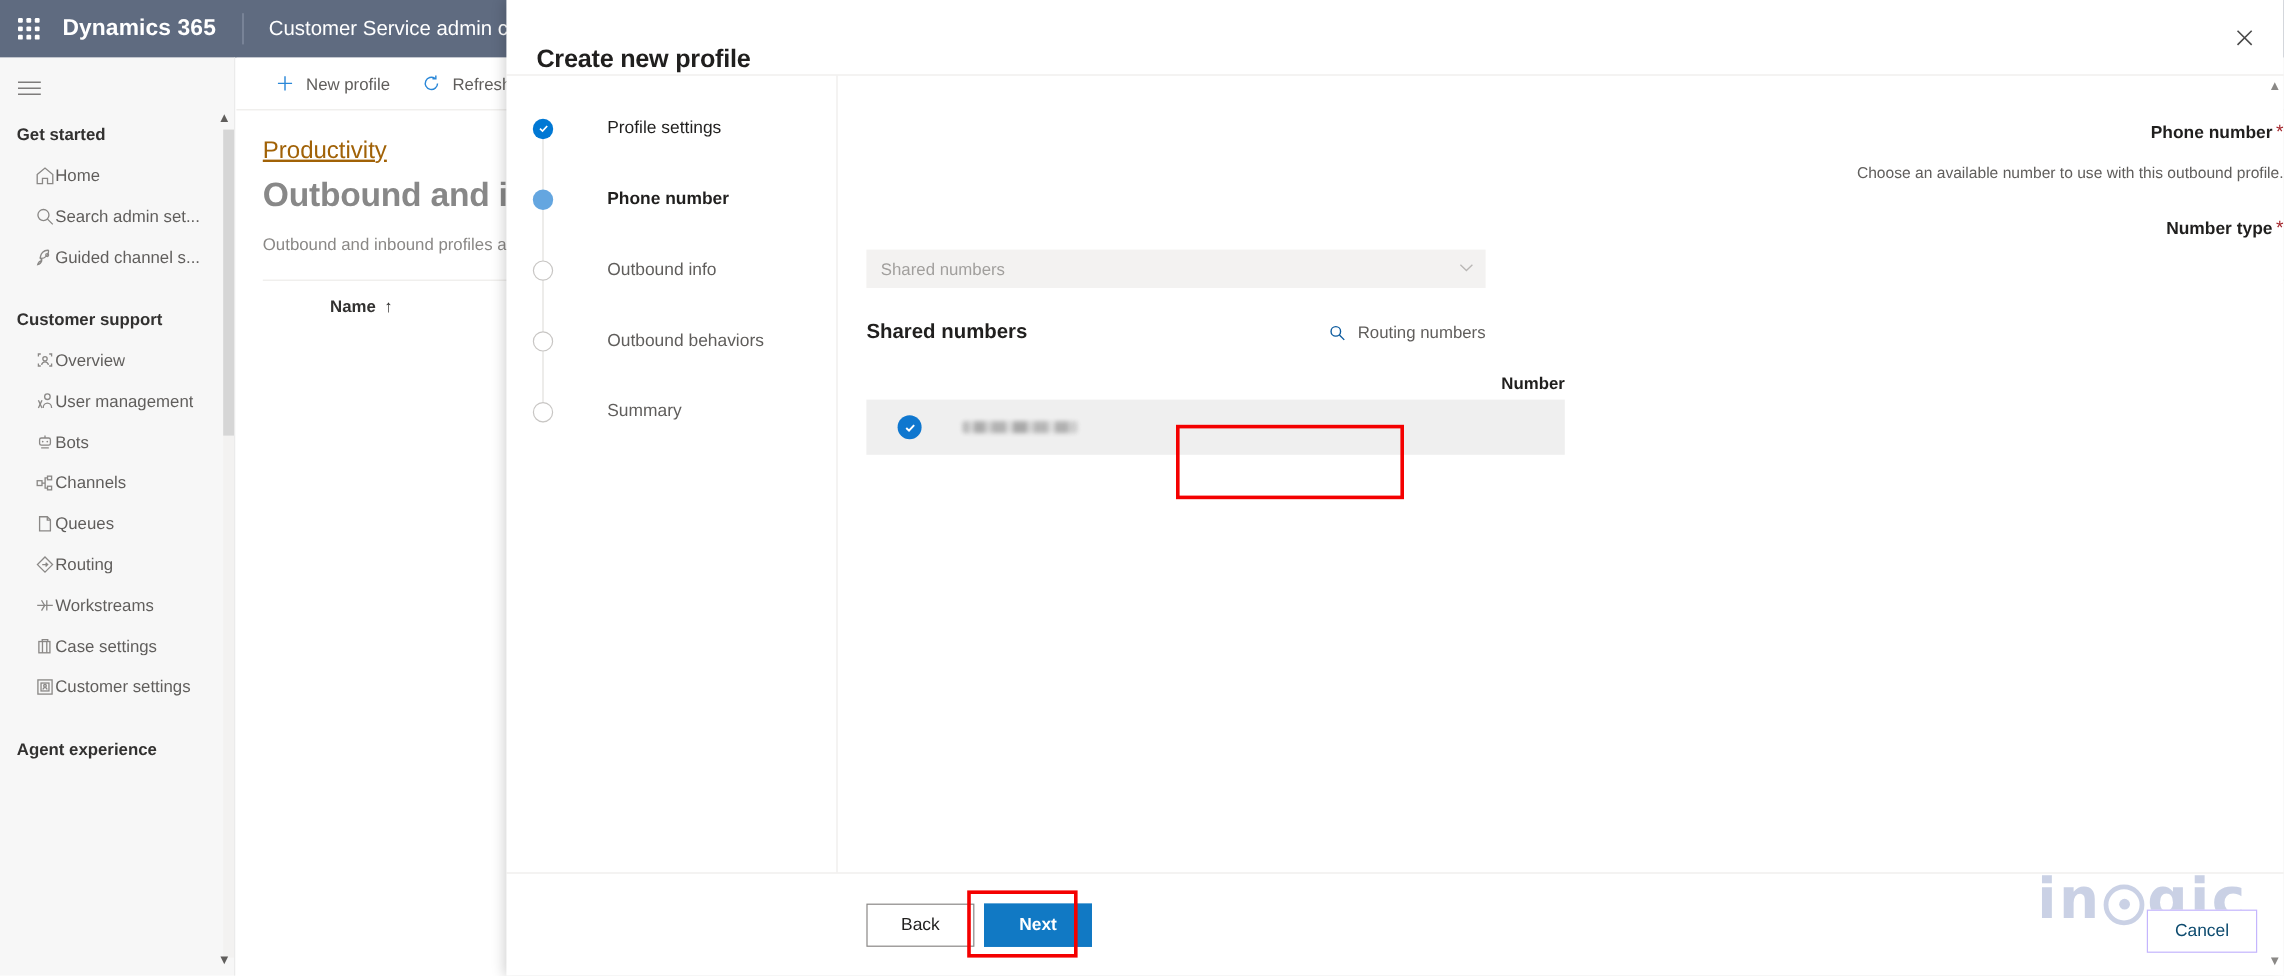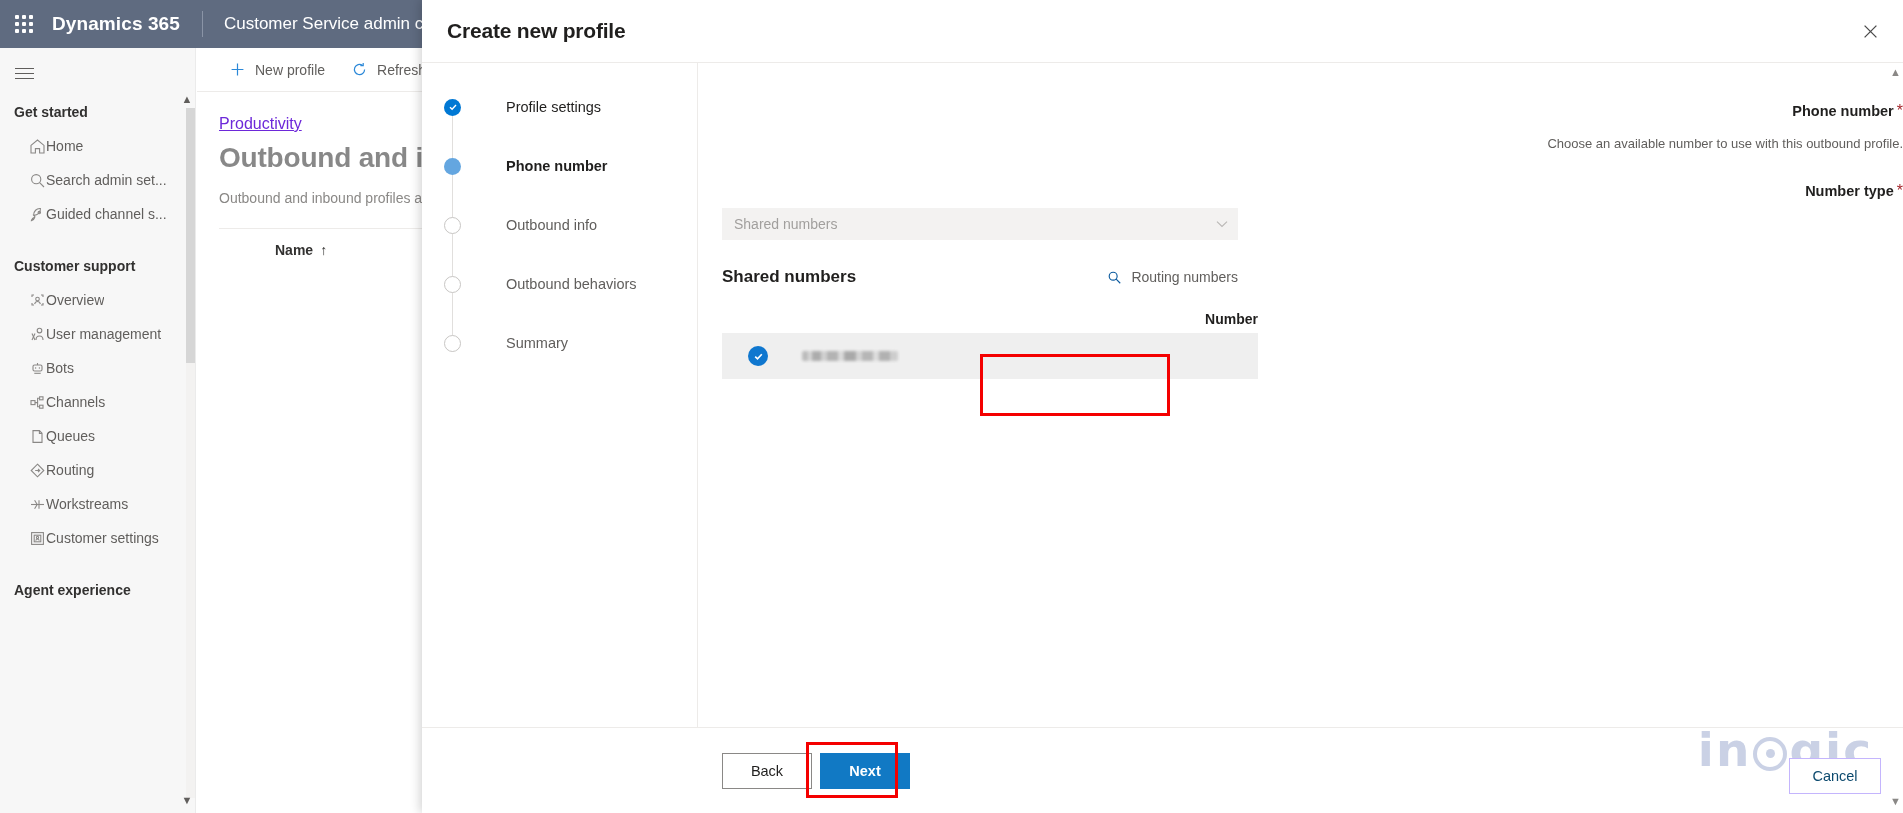--- a/index.html
+++ b/index.html
@@ -70,40 +70,40 @@
     height: 44px; display: flex; align-items: center; gap: 6px;
     padding-left: 22px; border-bottom: 1px solid #edebe9;
   }
   .cmd {
     display: flex; align-items: center; gap: 9px; height: 44px;
     color: #605e5c; font-size: 14px; padding: 0 10px;
   }
   .cmd-ico { color: #2b88d8; display: flex; align-items: center; }
   .page-pad { padding: 23px 0 0 22px; }
   .breadcrumb-link {
-    color: #6d28d9; font-size: 16px; text-decoration: underline; display: inline-block;
+    color: #a16207; font-size: 20px; text-decoration: underline; display: inline-block;
   }
   .page-title {
     font-size: 28px; color: #888; font-weight: bold; margin-top: 9px; letter-spacing: -.2px;
   }
   .page-sub { font-size: 14px; color: #8a8886; margin-top: 16px; }
   .grid-head {
     margin-top: 22px; border-top: 1px solid #edebe9; height: 42px;
     display: flex; align-items: center; padding-left: 56px;
     font-size: 14px; font-weight: bold; color: #323130; gap: 7px;
   }
 
   
   .dialog {
     position: absolute; left: 422px; top: 0; width: 1481px; height: 813px;
     background: #fff; box-shadow: -2px 0 10px rgba(0,0,0,.18); z-index: 40;
     display: flex; flex-direction: column;
   }
   .dlg-head {
-    height: 62px; display: flex; align-items: center; flex: 0 0 62px;
+    height: 62px; display: flex; align-items: flex-end; flex: 0 0 62px;
     padding: 0 0 0 25px; position: relative;
   }
   .dlg-title { font-size: 21px; font-weight: bold; color: #201f1e; letter-spacing: -.2px; }
   .dlg-close {
     position: absolute; right: 16px; top: 14px; width: 34px; height: 34px;
     display: flex; align-items: center; justify-content: center; color: #4a4a4a;
   }
   .dlg-body { flex: 1 1 auto; display: flex; border-top: 1px solid #edebe9; min-height: 0; }
 
   
@@ -144,21 +144,21 @@
   .sect-row {
     width: 516px; margin-top: 27px; display: flex; align-items: center;
   }
   .sect-title { font-size: 17px; font-weight: bold; color: #201f1e; }
   .search-link {
     margin-left: auto; display: flex; align-items: center; gap: 9px;
     font-size: 14px; color: #605e5c;
   }
   .search-link .sl-ico { color: #0b5a9e; display: flex; }
 
-  .tbl { margin-top: 24px; width: 536px; }
+  .tbl { margin-top: 24px; width: 582px; }
   .tbl-head {
     height: 22px; font-size: 14px; font-weight: bold; color: #201f1e;
     padding-left: 66px;
   }
   .tbl-row {
     height: 46px; background: #efefef; display: flex; align-items: center;
     padding-left: 26px; position: relative;
   }
   .row-check {
     width: 20px; height: 20px; border-radius: 50%; background: #0f77cf;
@@ -343,20 +343,29 @@
     </div>
     <div class="nav-item">
       <span class="nav-ico">
           <svg width="17" height="17" viewBox="0 0 17 17" fill="none" stroke="currentColor" stroke-width="1.1">
             <path d="M2 8.5h13"></path>
             <path d="M5.6 4.2 8.2 8.5l-2.6 4.3"></path>
             <path d="M10 4.2v8.6"></path>
           </svg>
         </span>
       <span class="nav-label">Workstreams</span>
+    </div>
+    <div class="nav-item">
+      <span class="nav-ico">
+          <svg width="17" height="17" viewBox="0 0 17 17" fill="none" stroke="currentColor" stroke-width="1.1">
+            <rect x="3.4" y="4.6" width="9.2" height="9.4"></rect>
+            <path d="M6.2 4.6V3h4.6v1.6M6.4 4.6V14M10 4.6V14"></path>
+          </svg>
+        </span>
+      <span class="nav-label">Case settings</span>
     </div>
     <div class="nav-item">
       <span class="nav-ico">
           <svg width="17" height="17" viewBox="0 0 17 17" fill="none" stroke="currentColor" stroke-width="1.1">
             <rect x="2.6" y="2.6" width="11.8" height="11.8"></rect>
             <rect x="5.2" y="5.2" width="6.6" height="6.6"></rect>
             <circle cx="8.5" cy="7.5" r="1.1"></circle>
             <path d="M6.7 10.6c.3-1 1-1.6 1.8-1.6s1.5.6 1.8 1.6"></path>
           </svg>
         </span>

